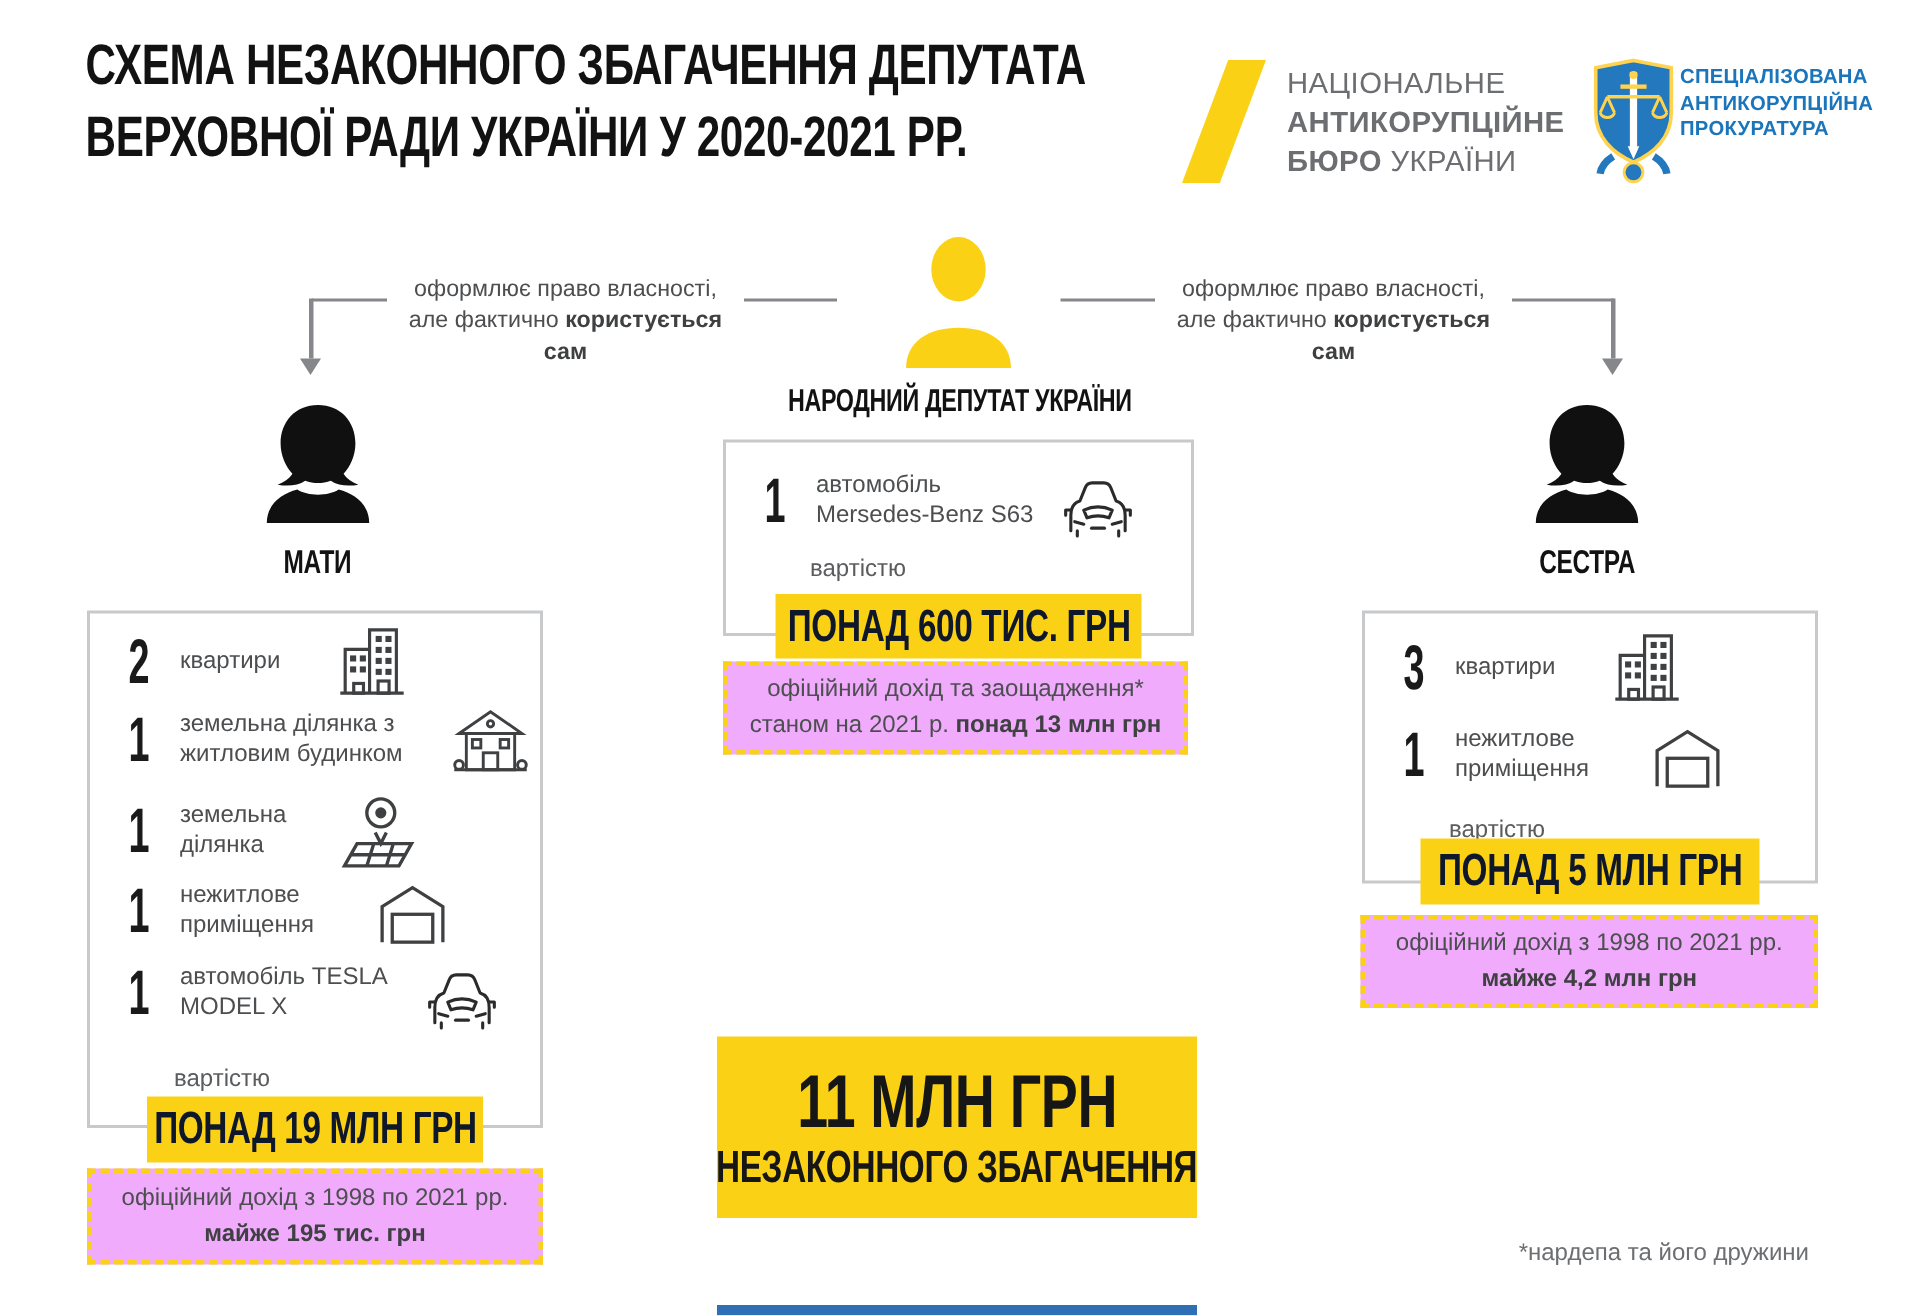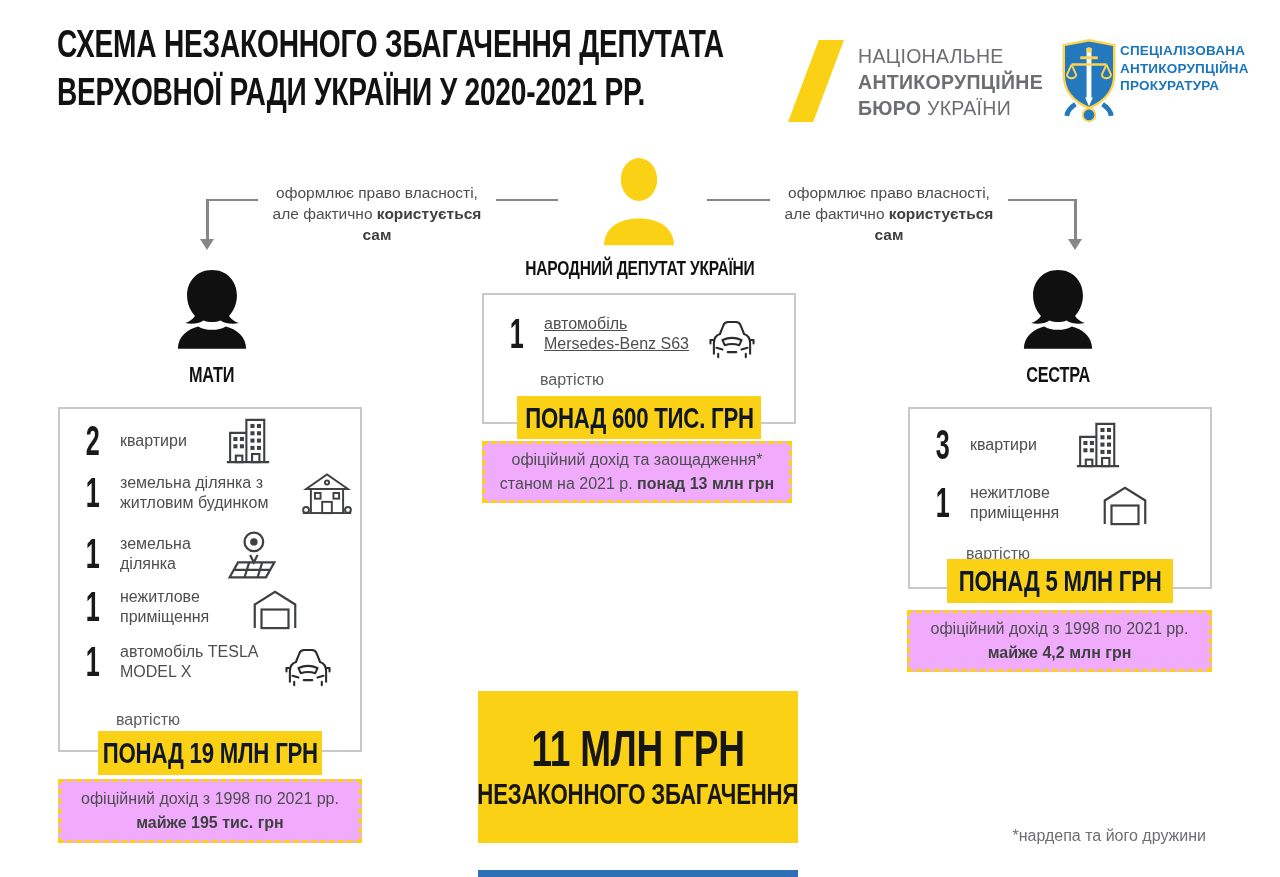--- a/index.html
+++ b/index.html
@@ -45,21 +45,21 @@
   .aicon{margin-left:10px;flex:0 0 auto;display:flex;align-items:center;}
   .vlabel{position:absolute;left:56px;font-size:16px;color:#5B5C5E;}
   .vbar{position:absolute;background:var(--yellow,#FBD116);display:flex;align-items:center;justify-content:center;color:#0f172a;z-index:3;}
   .vbar .cond{font-size:30px;}
 
   
   .dash{position:absolute;border:3px dashed var(--yellow,#FBD116);background:#f0abfc;display:flex;flex-direction:column;justify-content:center;text-align:center;font-size:16px;line-height:24px;color:#4D4E50;}
   .dash b{color:#3F4042;}
 
   
-  .total{position:absolute;left:478px;top:691px;width:320px;height:152px;background:var(--yellow,#FBD116);
+  .total{position:absolute;left:478px;top:691px;width:320px;height:121px;background:var(--yellow,#FBD116);
     display:flex;flex-direction:column;align-items:center;justify-content:center;color:#161616;}
   .total .amt{font-size:50px;line-height:54px;}
   .total .lbl{font-size:30px;line-height:36px;}
 
   .footnote{position:absolute;left:956px;top:827px;width:250px;text-align:right;font-size:16px;color:var(--nabu_gray,#6D6E71);}
   .bottom-bar{position:absolute;left:478px;top:870px;width:320px;height:7px;background:var(--bottom_bar_blue,#2E6FB6);}
 
   svg{display:block;}
 </style>
 </head>
@@ -249,21 +249,21 @@
   </div>
 
   <div class="dash" style="left:58px;top:779px;width:298px;height:58px;">
     <div>офіційний дохід з 1998 по 2021 рр.</div>
     <div><b>майже 195 тис. грн</b></div>
   </div>
 
   <div class="box" style="left:482px;top:293px;width:310px;height:127px;">
     <div class="arow" style="top:14px;">
       <span class="numcol"><span class="cond">1</span></span>
-      <span class="aname" style="width:150px;text-decoration:underline;">автомобіль Mersedes-Benz S63</span>
+      <span class="aname" style="width:150px;">автомобіль Mersedes-Benz S63</span>
       <span class="aicon">
         <svg width="56" height="50" viewBox="0 0 64 58">
           <g fill="none" stroke="#2B2B2B" stroke-width="2.4" stroke-linejoin="round" stroke-linecap="round">
             <path d="M11 52 V40 q0 -9 7 -11 l4 -10 q1.5 -4 5.5 -4 h9 q4 0 5.5 4 l4 10 q7 2 7 11 v12"></path>
             <path d="M21 36 q11 -5 22 0 l-2.5 6 q-8.5 -3 -17 0 z"></path>
             <path d="M14 45 l7 2 M50 45 l-7 2"></path>
             <path d="M27 50 h10"></path>
             <path d="M11 36 h-4 v4 M53 36 h4 v4"></path>
             <path d="M16 52 v4 M48 52 v4"></path>
           </g>

